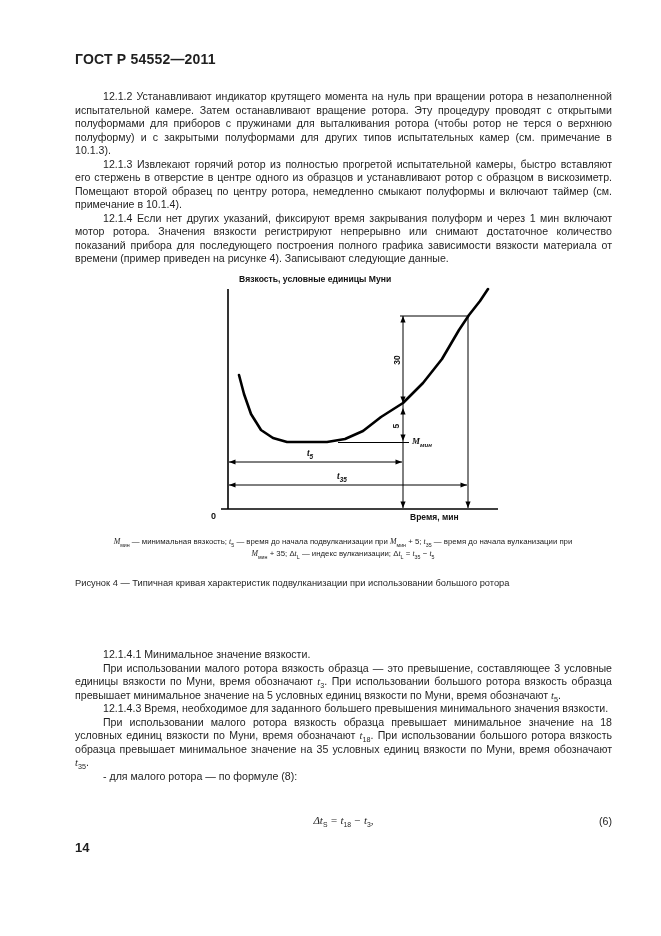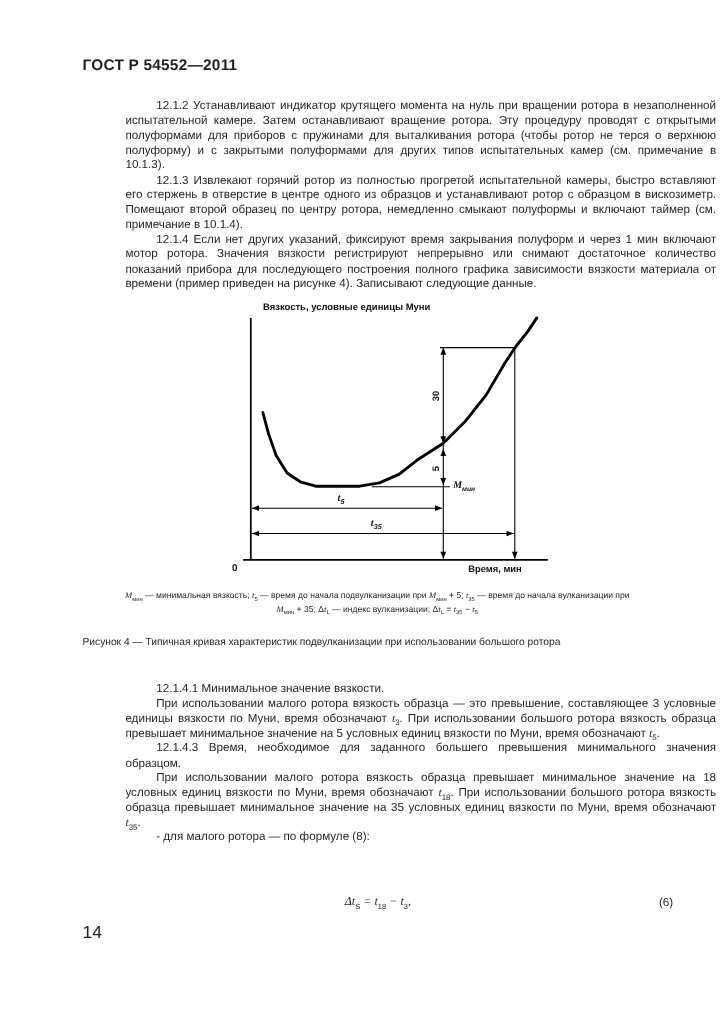--- a/index.html
+++ b/index.html
@@ -1,37 +1,37 @@
 <!DOCTYPE html>
 <html><head>
 <meta charset="utf-8">
 <style>
   html,body{margin:0;padding:0;}
   body{
     width:661px;height:936px;background:#ffffff;position:relative;
     font-family:"Liberation Sans",sans-serif;color:#1f1f1f;overflow:hidden;
   }
   .doc-header{position:absolute;top:51px;left:75px;font-weight:bold;font-size:14px;letter-spacing:.2px;}
-  .textblock{position:absolute;left:75px;width:537px;font-size:10.6px;line-height:13.5px;text-align:justify;margin-left:39px;}
+  .textblock{position:absolute;left:75px;width:537px;font-size:10.6px;line-height:13.5px;text-align:justify;}
   .textblock p{margin:0;text-indent:28px;}
   .textblock i, .fig-caption i, .formula i, .fig-lbl i{font-family:"Liberation Serif",serif;}
   sub{font-size:0.68em;line-height:0;}
   
   .figure{position:absolute;top:275px;left:195px;width:310px;height:252px;}
   .figure svg{position:absolute;left:0;top:0;}
   .fig-lbl{position:absolute;font-size:8.5px;font-weight:bold;white-space:nowrap;color:#111;}
   .fig-lbl.rot{transform:rotate(-90deg);transform-origin:center;}
   .fig-caption{position:absolute;top:536px;left:63px;width:560px;text-align:center;
     font-size:7.8px;line-height:11.5px;color:#222;}
   .fig-title{position:absolute;top:578px;left:75px;width:537px;font-size:9.3px;color:#1f1f1f;}
   .formula-row{position:absolute;top:814px;left:75px;width:537px;height:16px;}
   .formula{width:100%;text-align:center;font-size:11px;font-style:italic;font-family:"Liberation Serif",serif;}
   .formula sub{font-style:normal;font-family:"Liberation Sans",sans-serif;font-size:0.62em;}
   .formula-num{position:absolute;right:0;top:1px;font-style:normal;font-family:"Liberation Sans",sans-serif;font-size:10.6px;}
-  .page-num{position:absolute;top:840px;left:75px;font-size:16px;}
+  .page-num{position:absolute;top:840px;left:75px;font-size:13px;font-weight:bold;}
 </style>
 </head>
 <body>
 
 <div class="doc-header">ГОСТ Р 54552—2011</div>
 
 <div class="textblock" id="block1" style="top:90px">
   <p>12.1.2 Устанавливают индикатор крутящего момента на нуль при вращении ротора в незаполненной испытательной камере. Затем останавливают вращение ротора.  Эту процедуру проводят с открытыми полуформами для приборов с пружинами для выталкивания ротора (чтобы ротор не терся о верхнюю полуформу) и с закрытыми полуформами для других типов испытательных камер (см. примечание в 10.1.3).</p>
   <p>12.1.3 Извлекают горячий ротор из полностью прогретой испытательной камеры, быстро вставляют его стержень в отверстие в центре одного из образцов и устанавливают ротор с образцом в вискозиметр. Помещают второй образец по центру ротора, немедленно смыкают полуформы и включают таймер (см. примечание в 10.1.4).</p>
   <p>12.1.4 Если нет других указаний, фиксируют время закрывания полуформ и через 1 мин включают мотор ротора. Значения вязкости регистрируют непрерывно или снимают достаточное количество показаний прибора для последующего построения полного графика зависимости вязкости материала от времени (пример приведен на рисунке 4). Записывают следующие данные.</p>
@@ -59,40 +59,40 @@
       <path d="M208,166 l-2.6,-6.5 l5.2,0 z"></path>
       <path d="M208,233 l-2.6,-6.5 l5.2,0 z"></path>
       <path d="M273,233 l-2.6,-6.5 l5.2,0 z"></path>
       <path d="M34,187 l6.5,-2.6 l0,5.2 z"></path>
       <path d="M207,187 l-6.5,-2.6 l0,5.2 z"></path>
       <path d="M34,210 l6.5,-2.6 l0,5.2 z"></path>
       <path d="M272,210 l-6.5,-2.6 l0,5.2 z"></path>
     </g>
   </svg>
   <span class="fig-lbl" style="left:5px;top:-1px;font-size:8.6px;padding-left:39px;">Вязкость, условные единицы Муни</span>
-  <span class="fig-lbl" style="left:215px;top:237px;width:80px;text-align:center;">Время, мин</span>
+  <span class="fig-lbl" style="left:215px;top:237px;width:80px;text-align:left;">Время, мин</span>
   <span class="fig-lbl" style="left:16px;top:236px;font-size:9px;">0</span>
   <span class="fig-lbl rot" style="left:195px;top:80px;width:13px;text-align:center;">30</span>
   <span class="fig-lbl rot" style="left:196px;top:146px;width:10px;text-align:center;">5</span>
   <span class="fig-lbl" style="left:217px;top:161px;font-size:9px;font-style:italic;"><i>M</i><sub>мин</sub></span>
   <span class="fig-lbl" style="left:105px;top:172px;width:20px;text-align:center;font-size:9.5px;font-style:italic;"><i>t</i><sub>5</sub></span>
   <span class="fig-lbl" style="left:135px;top:195px;width:24px;text-align:center;font-size:9.5px;font-style:italic;"><i>t</i><sub>35</sub></span>
 </div>
 
 <div class="fig-caption">
   <div><i>М</i><sub>мин</sub> — минимальная вязкость; <i>t</i><sub>5</sub> — время до начала подвулканизации при <i>М</i><sub>мин</sub> + 5; <i>t</i><sub>35</sub> — время до начала вулканизации при</div>
   <div><i>М</i><sub>мин</sub> + 35; Δ<i>t</i><sub>L</sub> — индекс вулканизации; Δ<i>t</i><sub>L</sub> = <i>t</i><sub>35</sub> − <i>t</i><sub>5</sub></div>
 </div>
 
 <div class="fig-title">Рисунок 4 — Типичная кривая характеристик подвулканизации при использовании большого ротора</div>
 
-<div class="textblock" id="block2" style="top:620px">
+<div class="textblock" id="block2" style="top:648px">
   <p>12.1.4.1 Минимальное значение вязкости.</p>
   <p>При использовании малого ротора вязкость образца — это превышение, составляющее 3 условные единицы вязкости по Муни, время обозначают <i>t</i><sub>3</sub>. При использовании большого ротора вязкость образца превышает минимальное значение на 5 условных единиц вязкости по Муни, время обозначают <i>t</i><sub>5</sub>.</p>
-  <p>12.1.4.3 Время, необходимое для заданного большего превышения минимального значения образцом.</p>
+  <p>12.1.4.3 Время, необходимое для заданного большего превышения минимального значения вязкости.</p>
   <p>При использовании малого ротора вязкость образца превышает минимальное значение на 18 условных единиц вязкости по Муни, время обозначают <i>t</i><sub>18</sub>. При использовании большого ротора вязкость образца превышает минимальное значение на 35 условных единиц вязкости по Муни, время обозначают <i>t</i><sub>35</sub>.</p>
   <p>- для малого ротора — по формуле (8):</p>
 </div>
 
 <div class="formula-row">
   <div class="formula">Δ<i>t</i><sub>S</sub> = <i>t</i><sub>18</sub> − <i>t</i><sub>3</sub>,</div>
   <div class="formula-num">(6)</div>
 </div>
 
 <div class="page-num">14</div>

